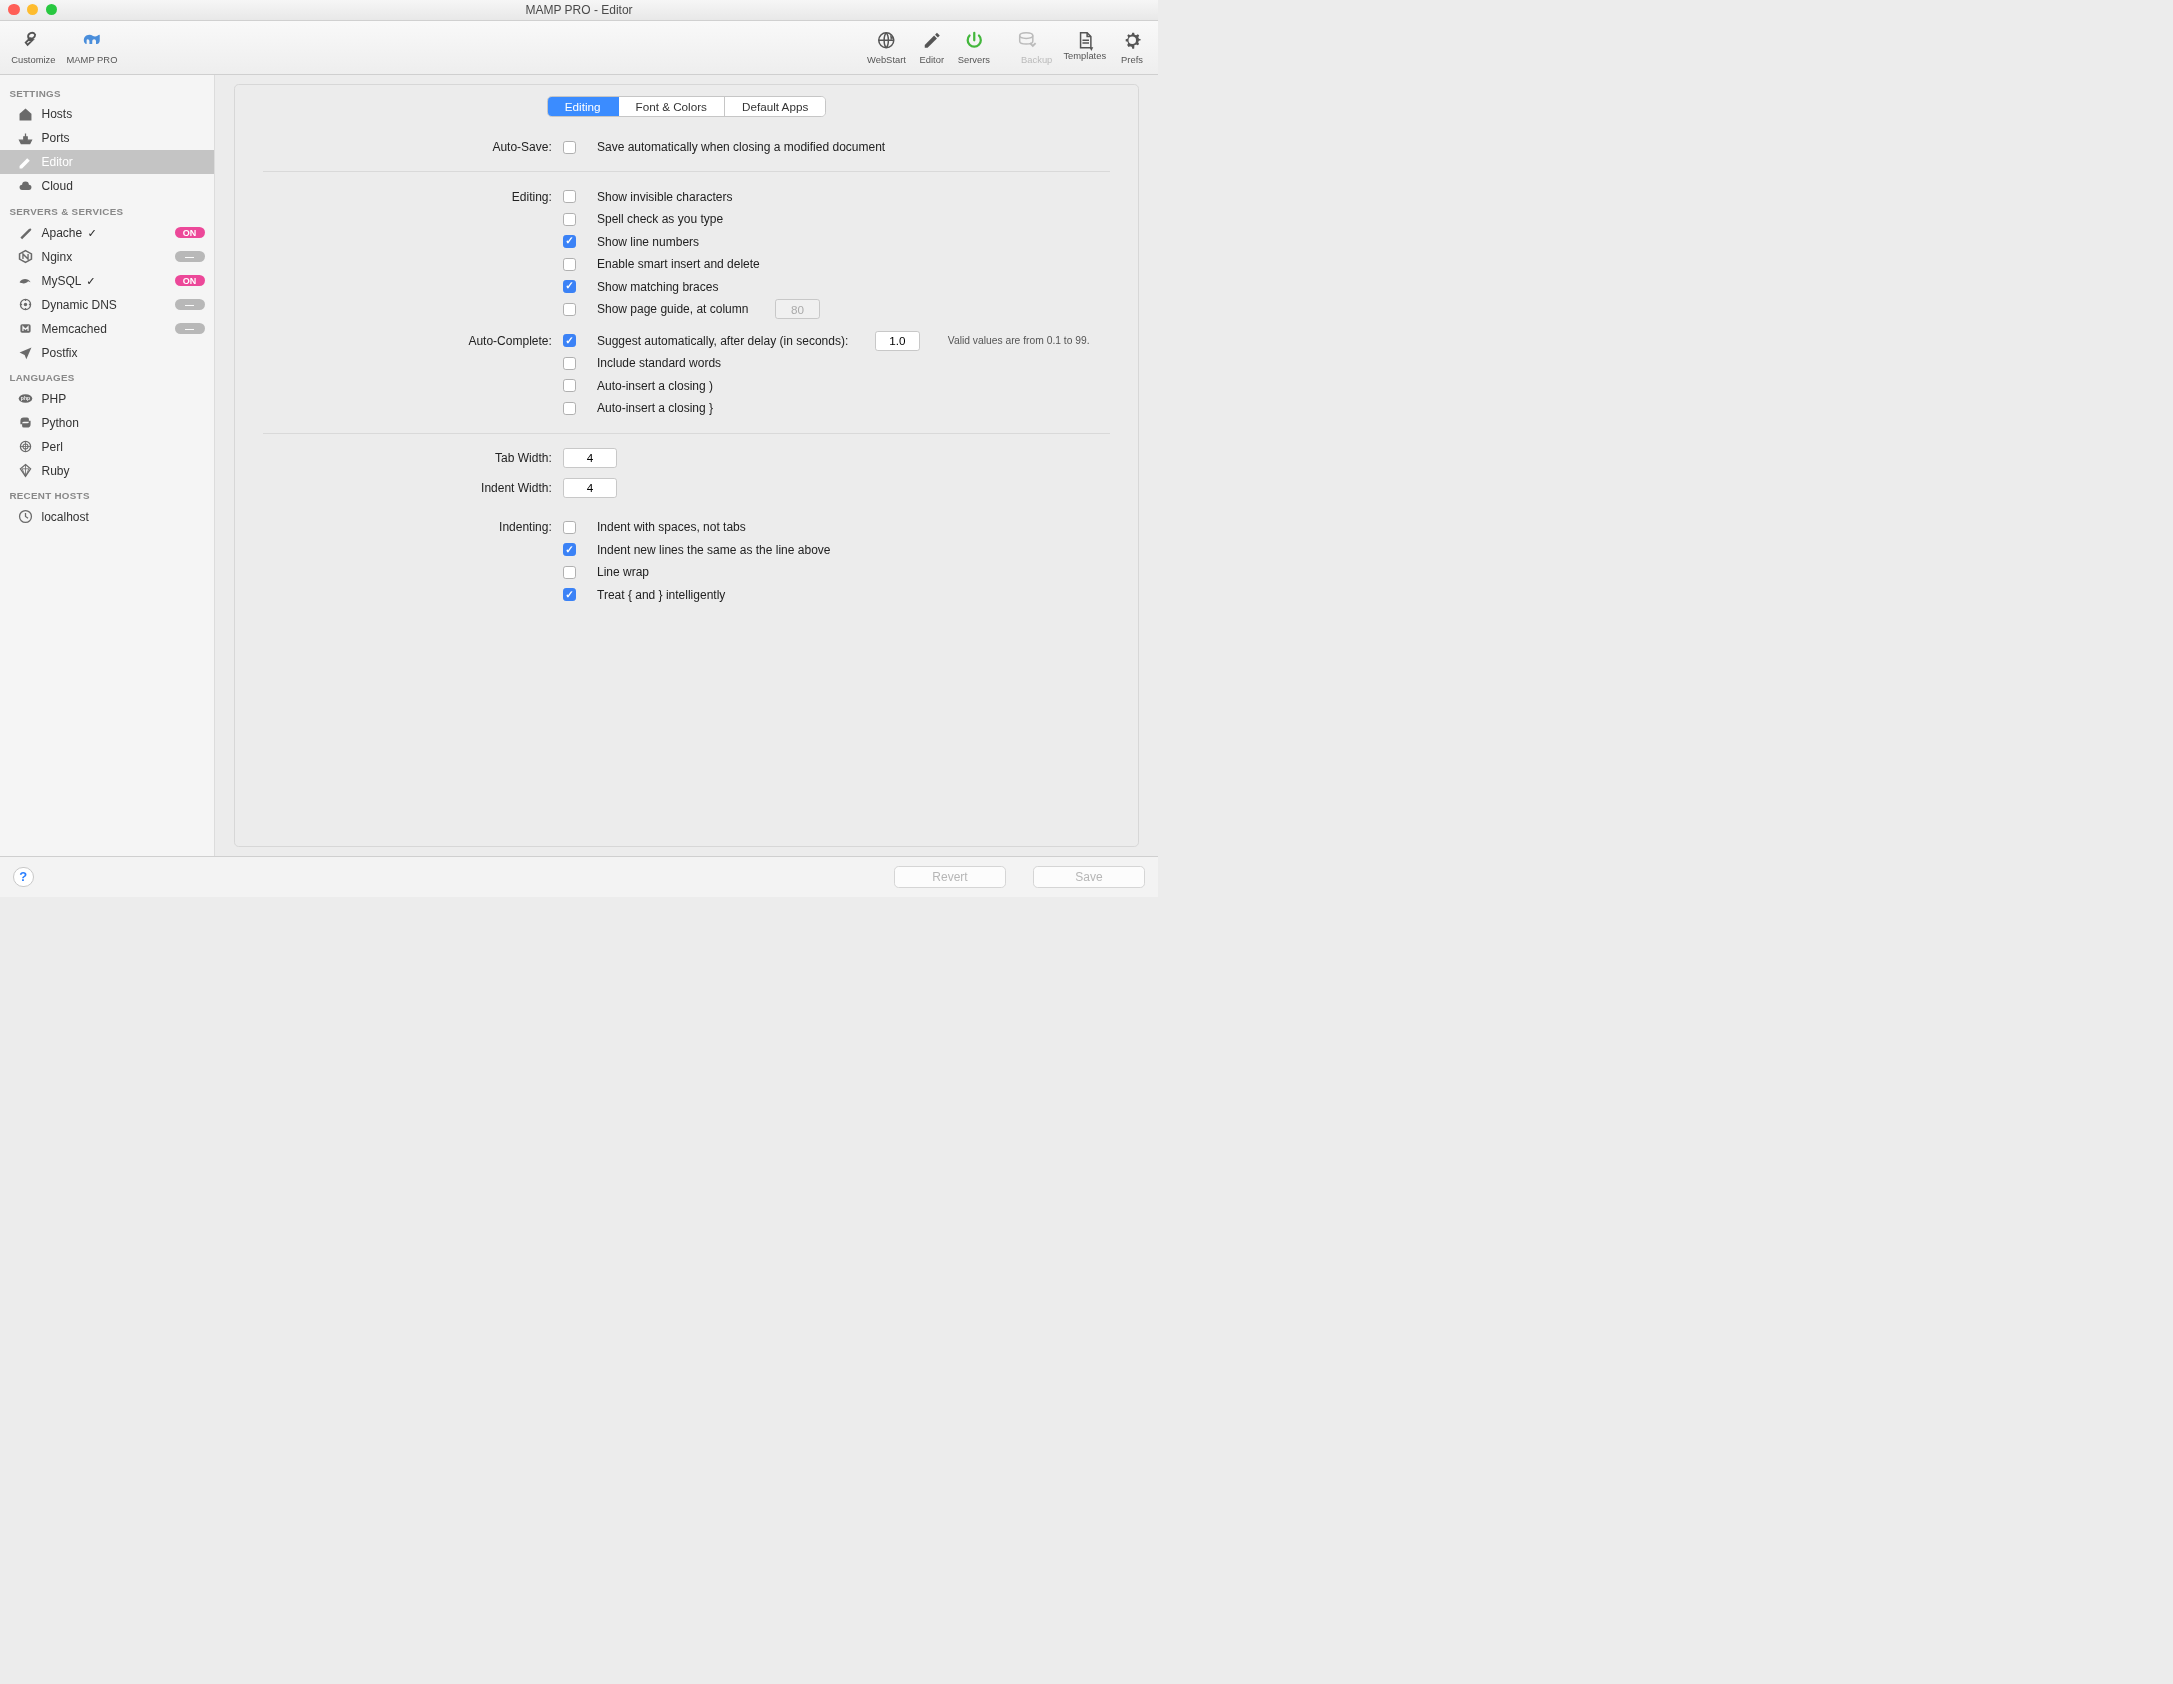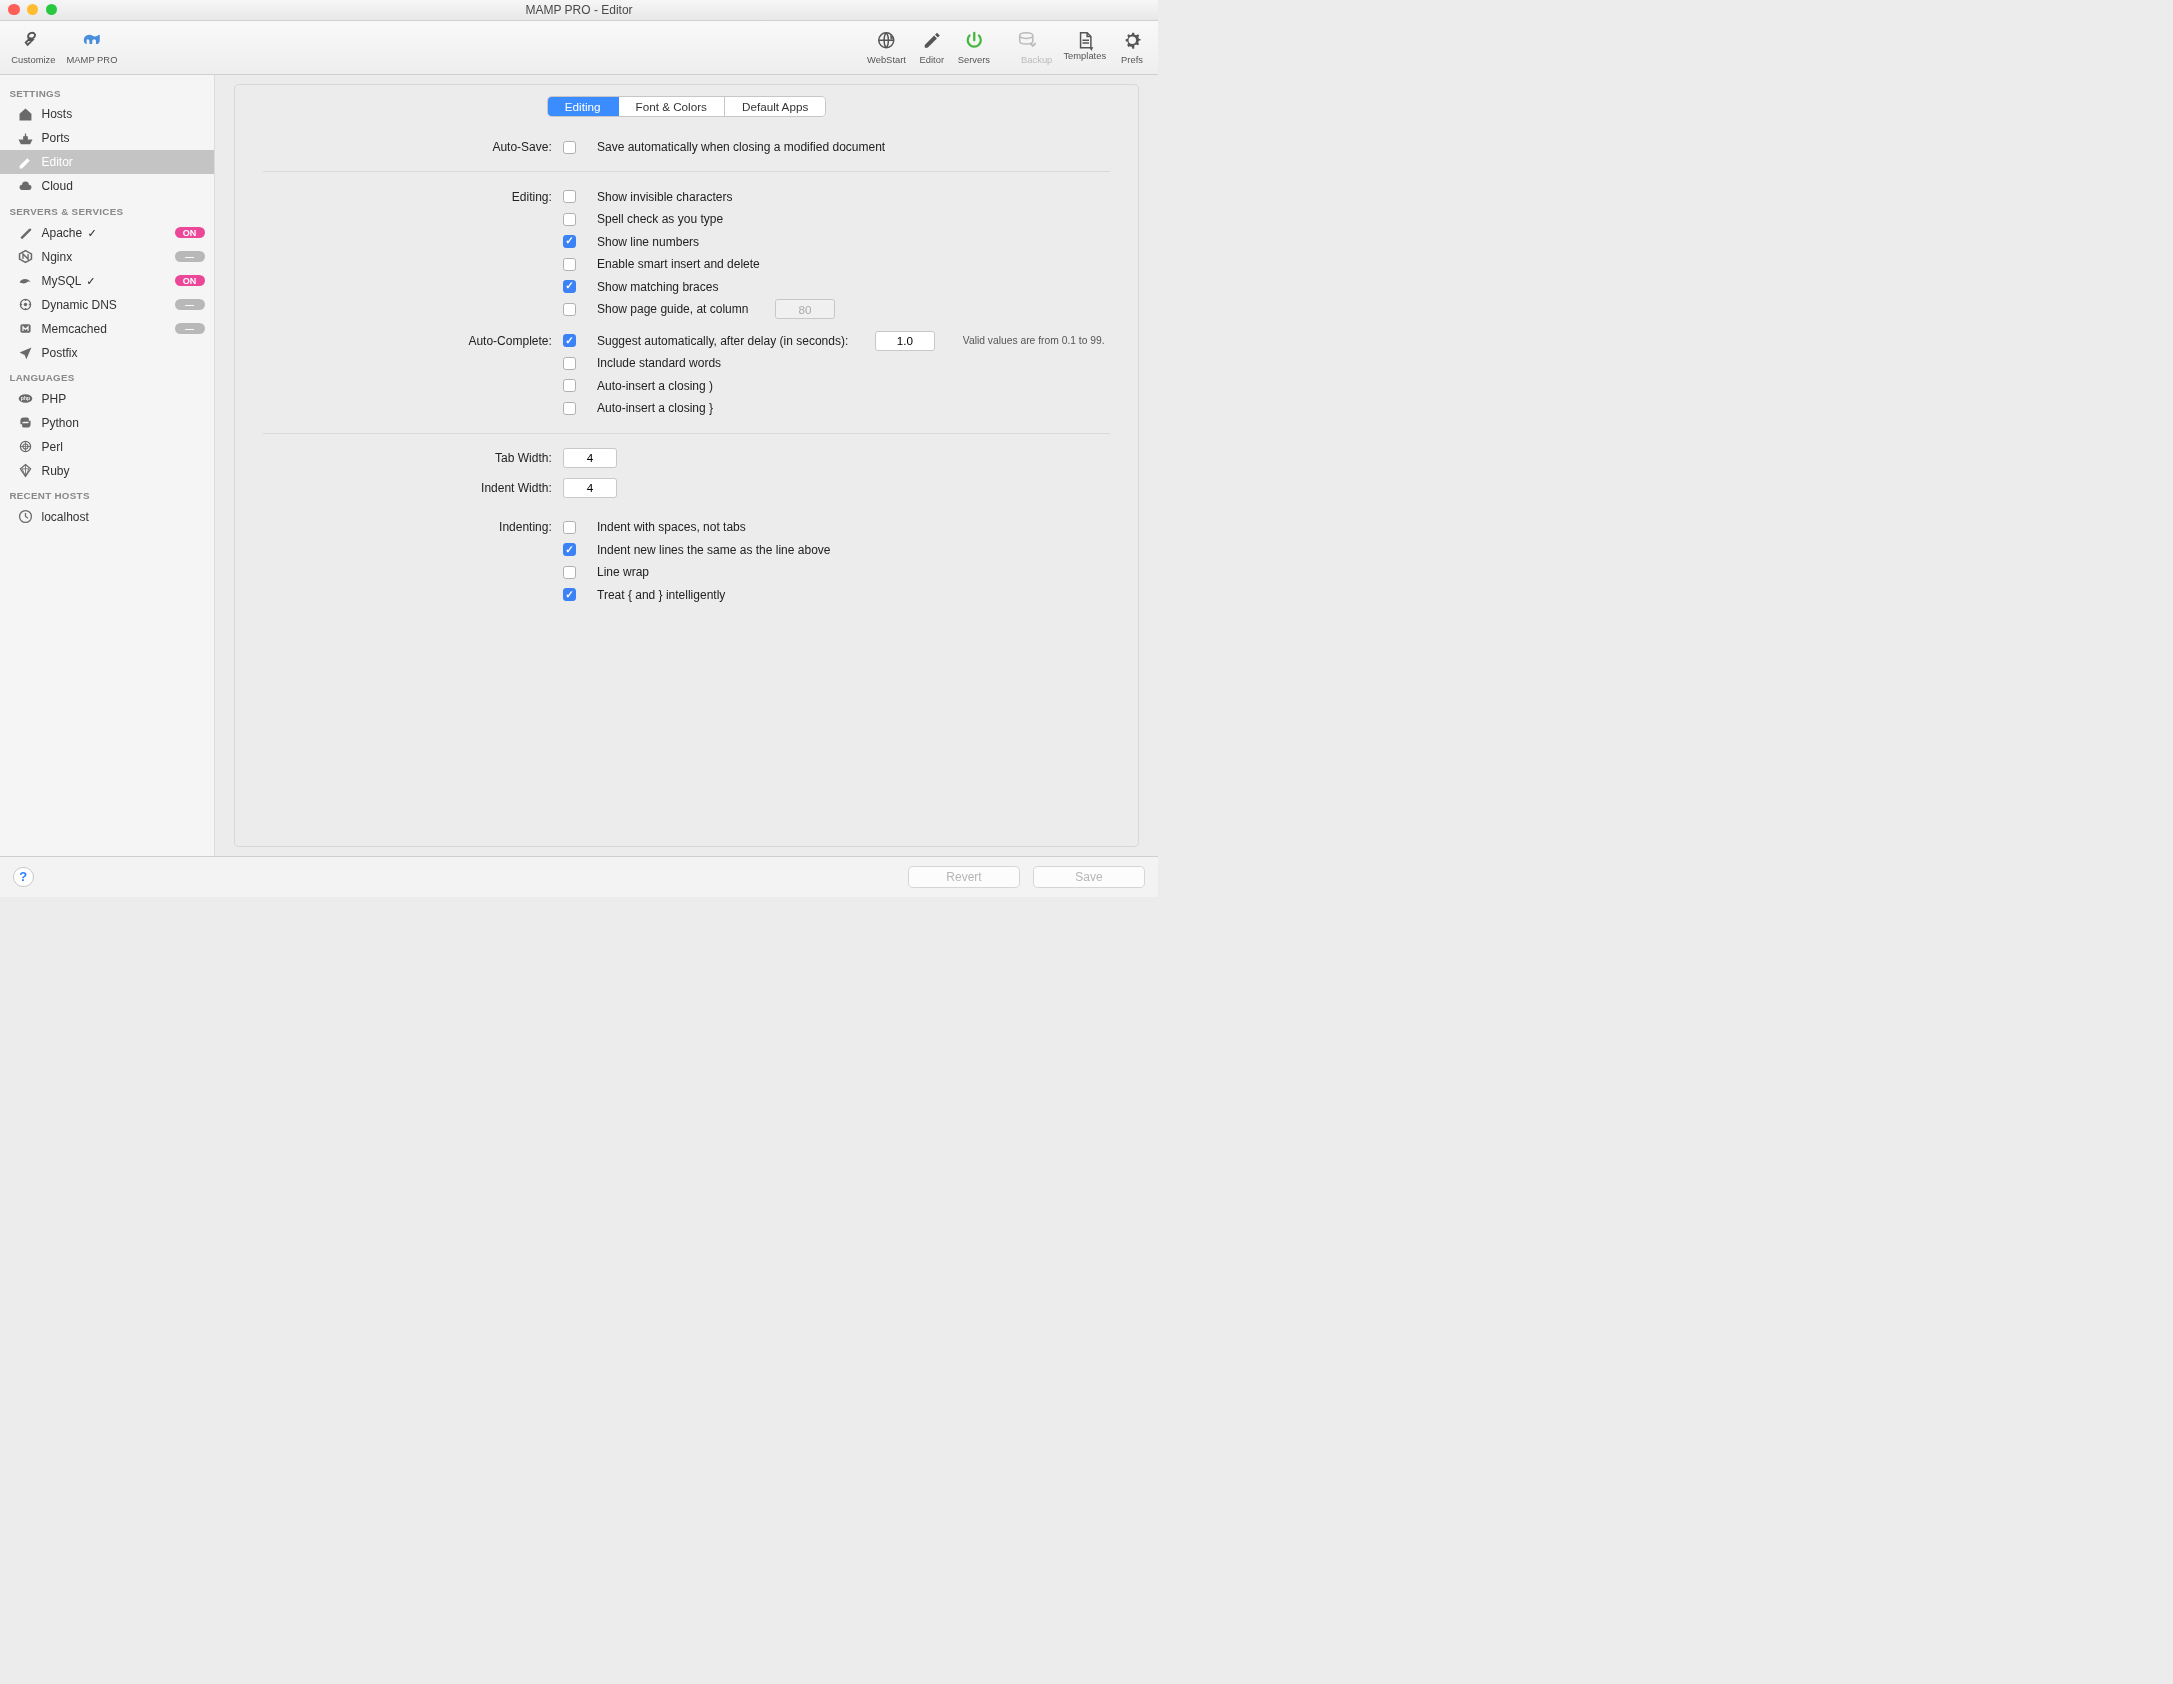--- a/index.html
+++ b/index.html
@@ -90,36 +90,36 @@
 .form-body { width: 100%; padding: 0 28px; }
 .form-row { display: flex; align-items: center; min-height: 22.5px; }
 .form-row .label { width: 300px; text-align: right; padding-right: 11.2px; font-size: 12px; color: #222; }
 .form-row .field { flex: 1; display: flex; align-items: center; gap: 21px; font-size: 12px; color: #222; flex-wrap: wrap; }
 .hr { border-top: 0.9px solid #d9d9d9; margin: 13px 0; }
 .chk { width: 13px; height: 13px; border: 0.9px solid #b0b0b0; border-radius: 2.8px; background: #fff; display: inline-flex; align-items: center; justify-content: center; cursor: pointer; flex-shrink: 0; }
 .chk.checked { background: #3b82f6; border-color: #3b82f6; }
 .chk.checked::after { content: "✓"; color: #fff; font-size: 10.3px; font-weight: 700; line-height: 1; }
 .txt-in {
   border: 0.9px solid #c8c8c8; border-radius: 2.8px; background: #fff;
-  padding: 1.9px 5.6px; font-size: 11.7px; text-align: center; width: 60px; height: 20.6px;
+  padding: 1.9px 5.6px; font-size: 11.7px; text-align: center; width: 45px; height: 20.6px;
 }
 .txt-in.disabled { background: #f0f0f0; color: #aaa; }
 .hint { font-size: 10.3px; color: #555; margin-left: 7px; }
 
 
 .footer {
   height: 41px; border-top: 0.9px solid #cfcfcf; background: #f3f3f3;
   display: flex; align-items: center; padding: 0 13px; gap: 13px;
 }
 .help-btn {
   width: 20.6px; height: 20.6px; border: 0.9px solid #c8c8c8; border-radius: 50%;
   background: #fff; color: #2a7fff; display: flex; align-items: center; justify-content: center;
   font-size: 13px; font-weight: 600; cursor: pointer;
 }
-.footer-btns { margin-left: auto; display: flex; gap: 13px; }
+.footer-btns { margin-left: auto; display: flex; gap: 27px; }
 .btn {
   min-width: 112px; height: 22.5px; border: 0.9px solid #d5d5d5; border-radius: 4.7px;
   background: #fcfcfc; color: #b6b6b6; font-size: 12px;
   display: flex; align-items: center; justify-content: center; cursor: default;
 }
 </style>
 </head>
 <body>
 
 <div class="titlebar">

